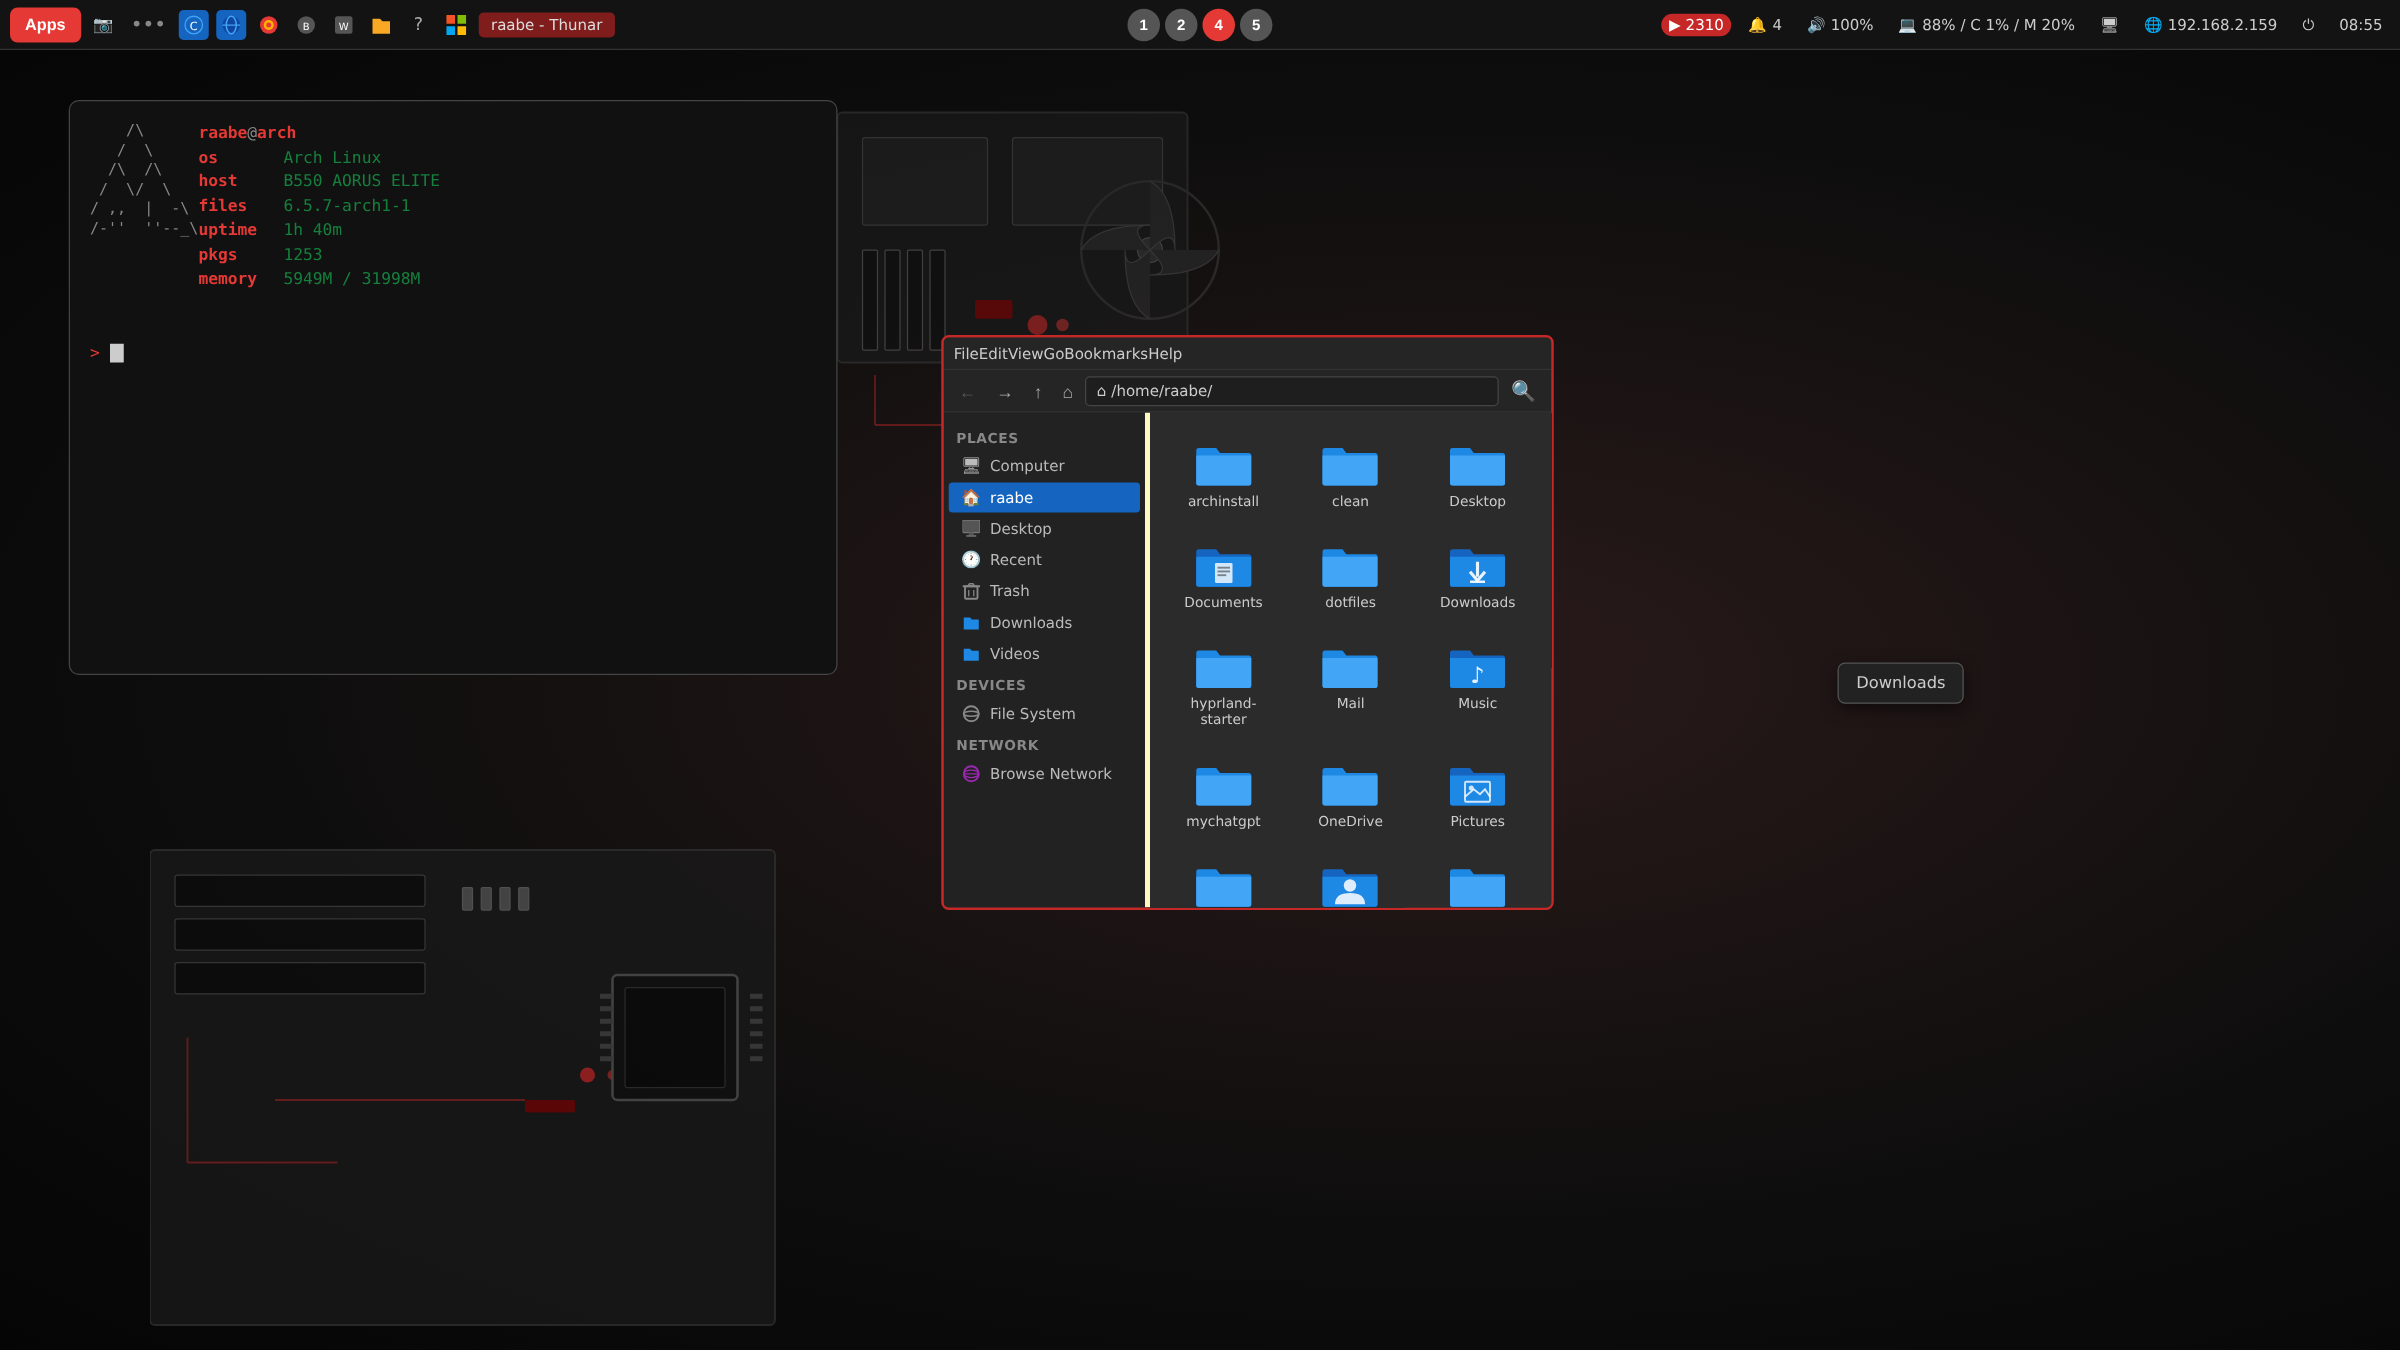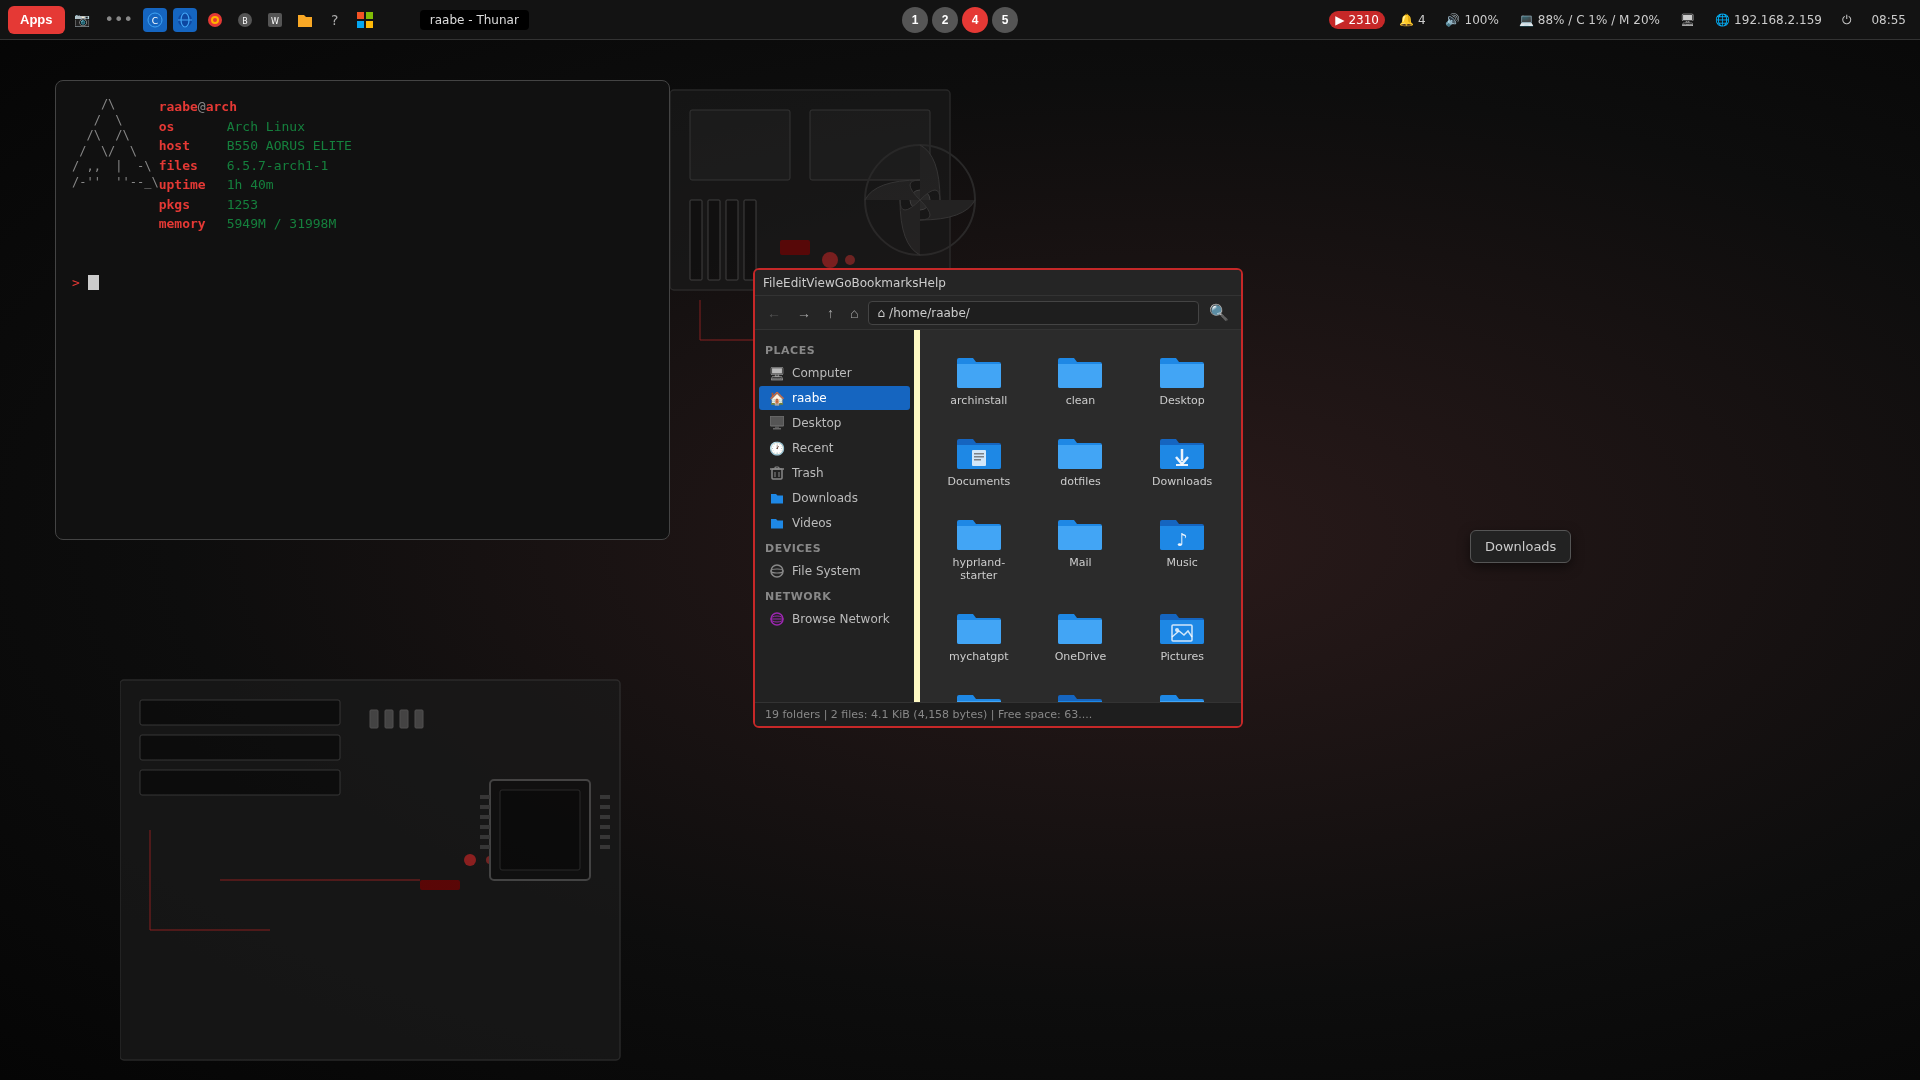--- a/index.html
+++ b/index.html
@@ -122,26 +122,25 @@
       cursor: pointer;
     }
 
     .tray-item.red-bg {
       background: #c62828;
       color: white;
       border-radius: 12px;
     }
 
     .thunar-title {
-      background: #000000;
+      background: #7f1d1d;
       color: #ddd;
       border-radius: 4px;
       padding: 3px 10px;
       font-size: 12px;
-      margin-left: 37px;
     }
 
     
     .terminal-window {
       position: absolute;
       top: 80px;
       left: 55px;
       width: 615px;
       height: 460px;
       background: #111;
@@ -278,21 +277,21 @@
 
     .fm-content {
       display: flex;
       flex: 1;
       overflow: hidden;
     }
 
     .fm-sidebar {
       width: 165px;
       background: #222;
-      border-right: 6px solid #fef9c3;
+      border-right: 4px solid #fef9c3;
       overflow-y: auto;
       padding: 8px 0;
     }
 
     .fm-section-header {
       font-size: 11px;
       color: #888;
       padding: 6px 10px 3px;
       font-weight: bold;
       text-transform: uppercase;
@@ -857,20 +856,17 @@
           <svg class="folder-icon" viewBox="0 0 48 40">
             <path d="M2 10 Q2 8 4 8 L18 8 L21 12 L44 12 Q46 12 46 14 L46 36 Q46 38 44 38 L4 38 Q2 38 2 36 Z" fill="#1e88e5"></path>
             <path d="M2 14 L46 14 L46 36 Q46 38 44 38 L4 38 Q2 38 2 36 Z" fill="#42a5f5"></path>
           </svg>
 
         </div>
       </div>
     </div>
   </div>
 
-  <div class="fm-statusbar">
-    <span>19 folders  |  2 files: 4.1 KiB (4,158 bytes)  |  Free space: 63....</span>
-  </div>
 </div>
 
 <div class="downloads-tooltip">
   <span>Downloads</span>
 </div>
 
 </body></html>

